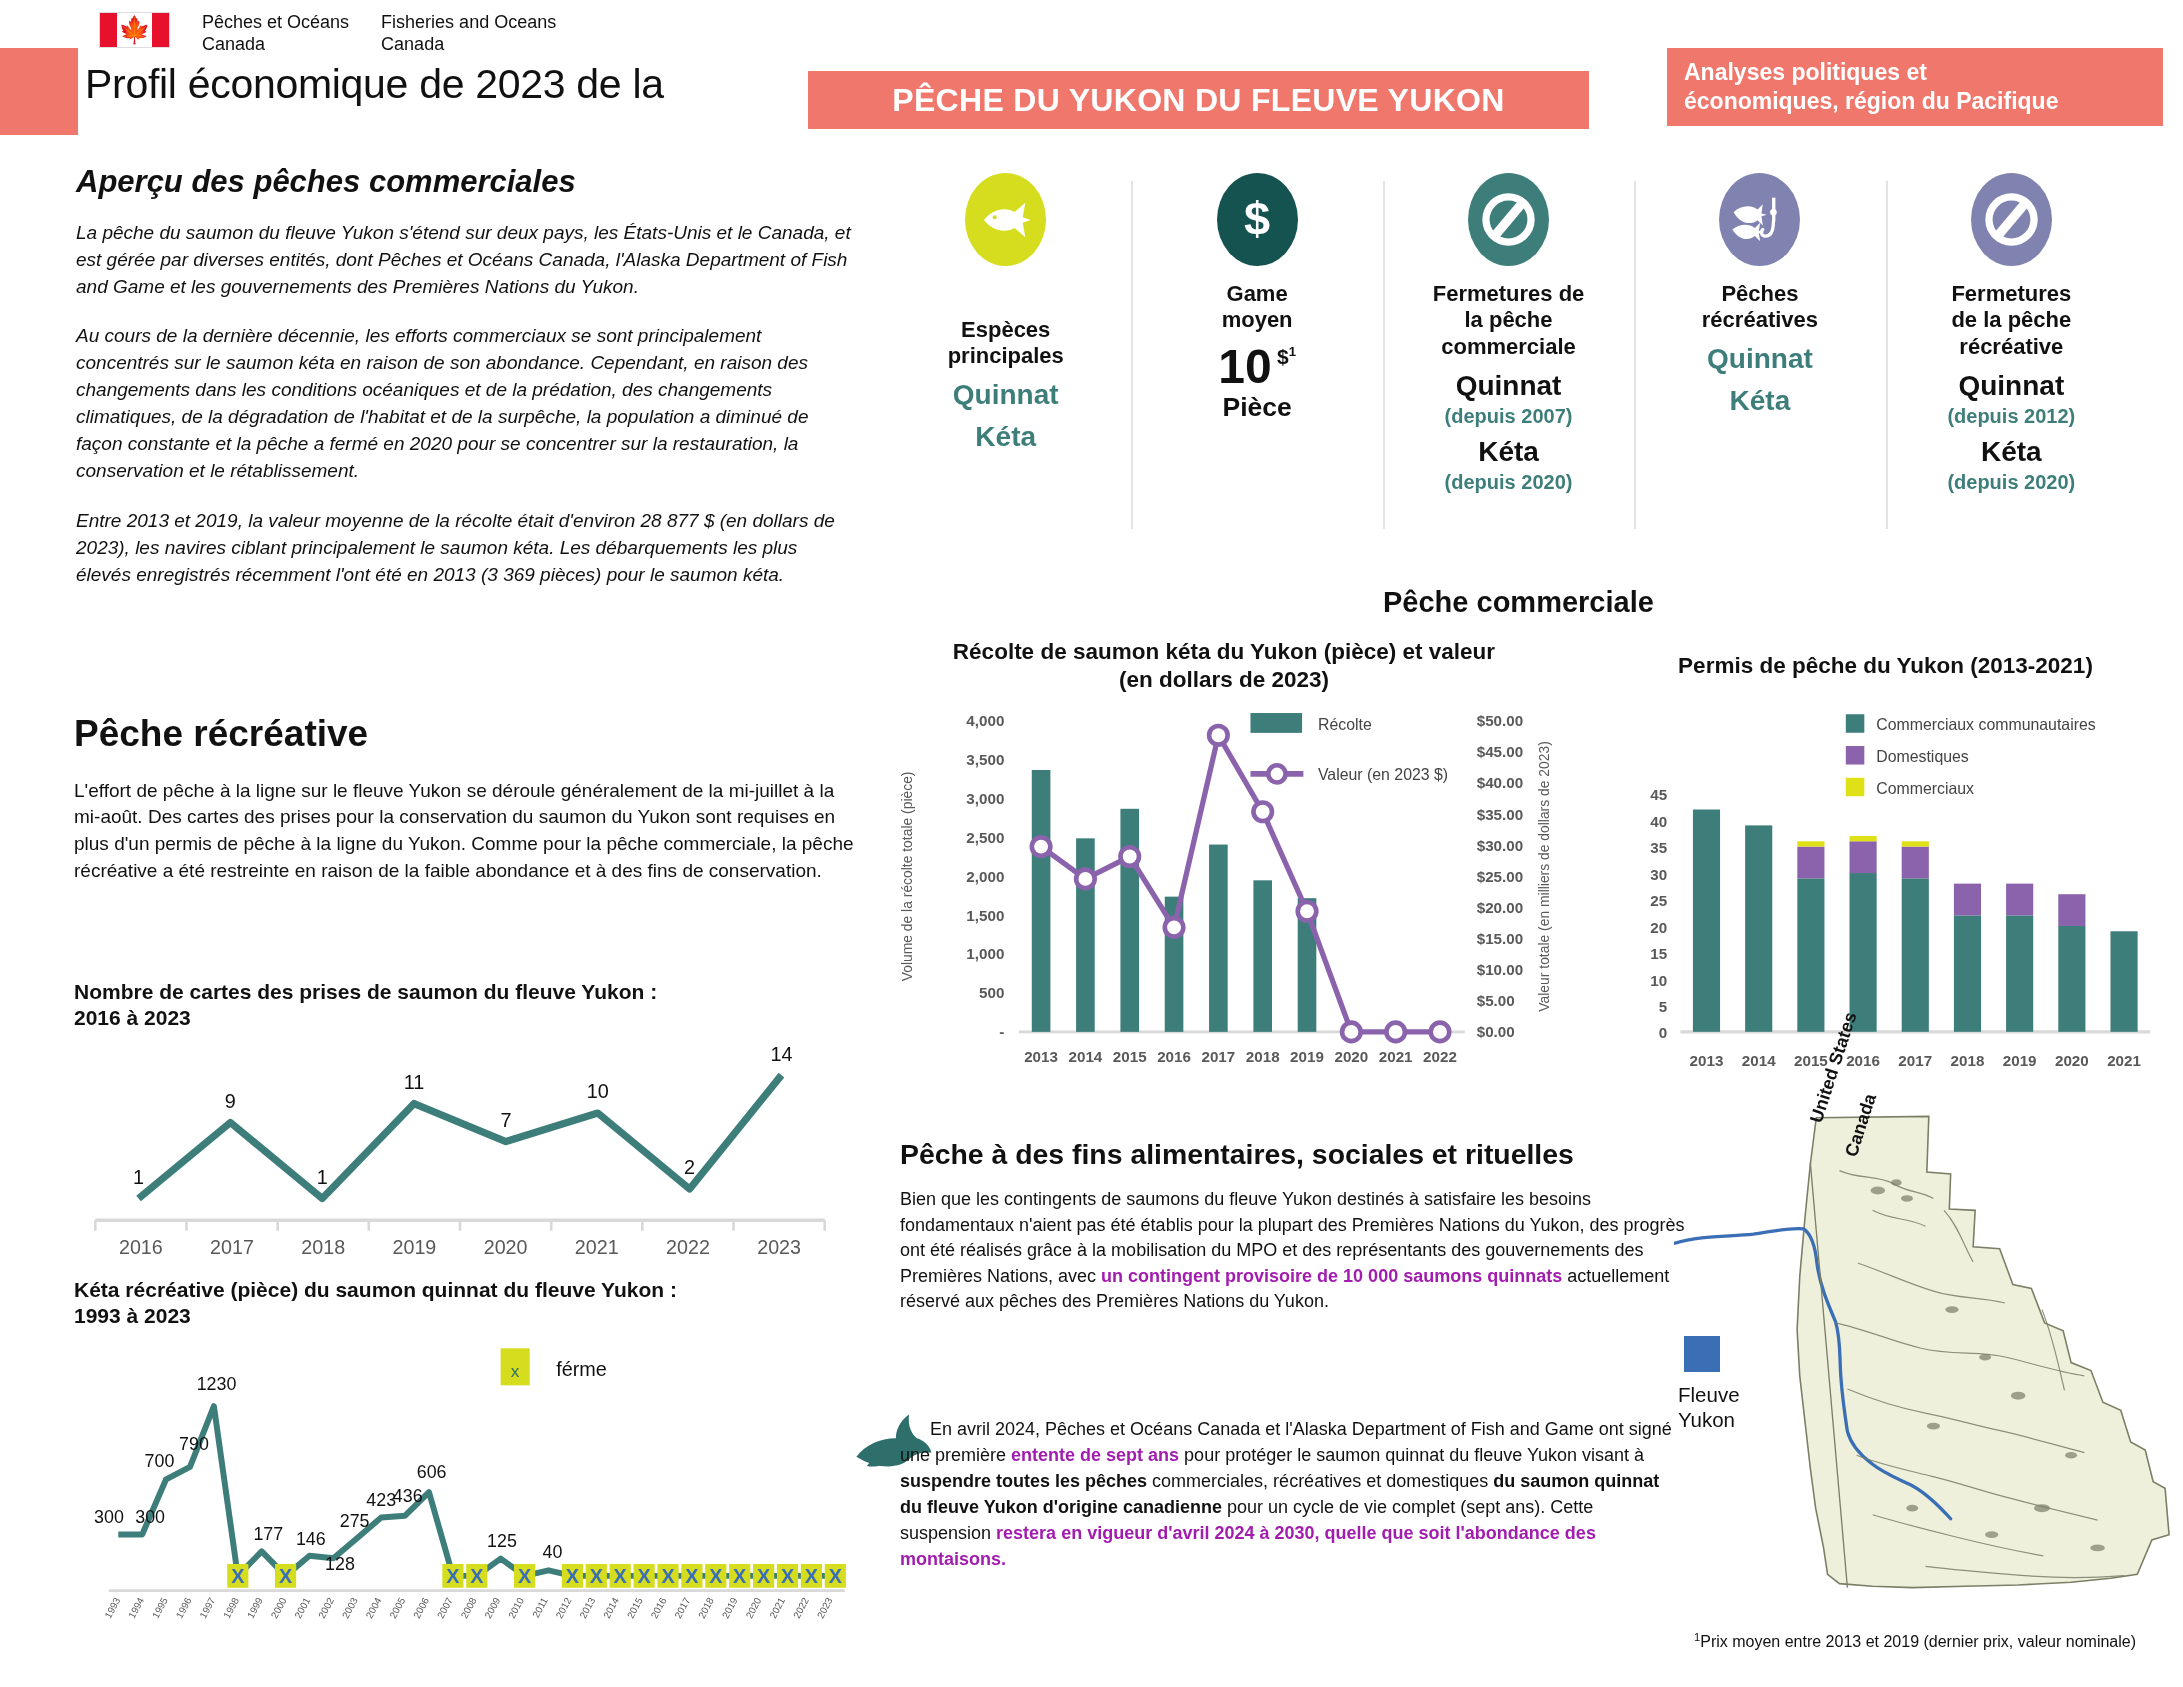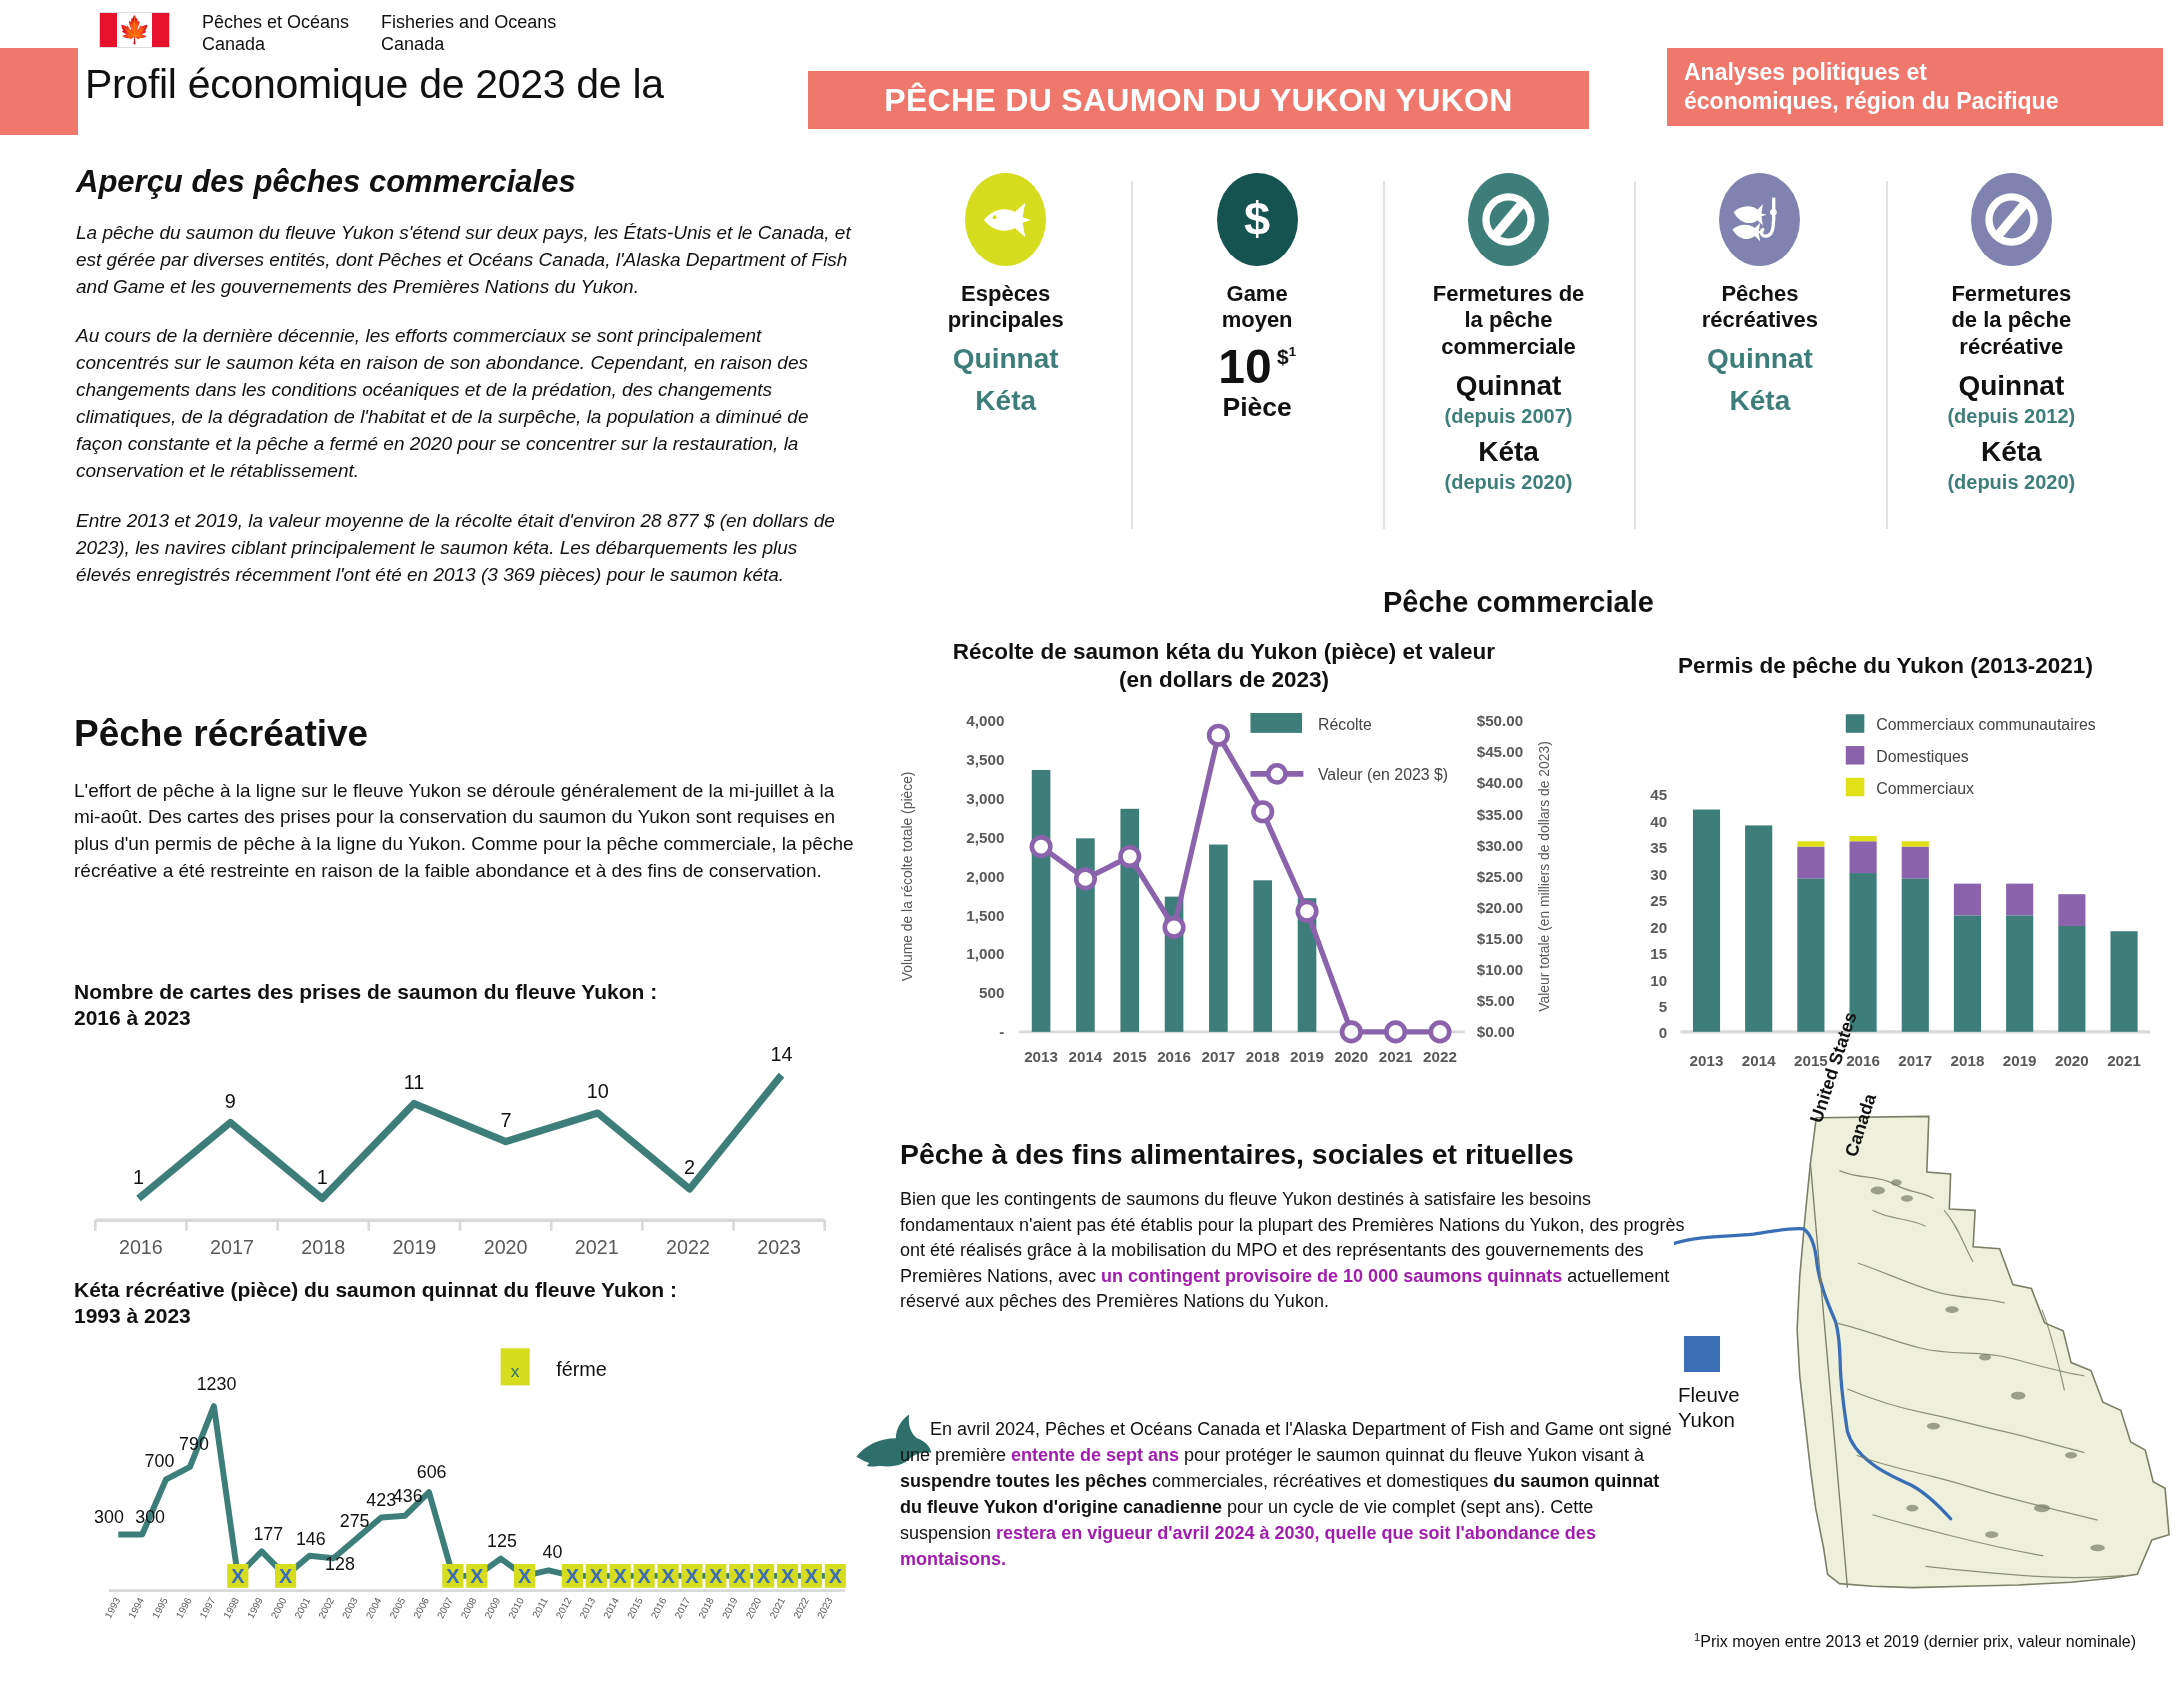--- a/index.html
+++ b/index.html
@@ -87,21 +87,21 @@
     <div class="wm-txt" style="white-space:pre-line">Pêches et Océans
 Canada</div>
     <div class="wm-txt" style="white-space:pre-line">Fisheries and Oceans
 Canada</div>
   </div>
 
   <div class="redblock"></div>
   <div class="maintitle">Profil économique de 2023 de la</div>
 
   <div class="titlebanner">
-    <span>PÊCHE DU SAUMON DU YUKON YUKON</span>
+    <span>PÊCHE DU YUKON DU FLEUVE YUKON</span>
   </div>
 
   <div class="ribbon">
     <span>Analyses politiques et</span>
     <span>économiques, région du Pacifique</span>
   </div>
 
   <div class="leftcol">
     <div class="h2" style="margin-bottom:20px">Aperçu des pêches commerciales</div>
     <p class="body-txt">La pêche du saumon du fleuve Yukon s'étend sur deux pays, les États-Unis et le Canada, et est gérée par diverses entités, dont Pêches et Océans Canada, l'Alaska Department of Fish and Game et les gouvernements des Premières Nations du Yukon.</p>
@@ -279,21 +279,21 @@
     </svg>
 
   <div class="statrow" id="statrow">
       <div class="statcell">
         <div class="circ" style="background: rgb(214, 220, 30);">
           <svg width="52" height="40" viewBox="0 0 78 60">
             <path d="M6 30 C18 14, 38 10, 52 18 L68 4 L64 26 L76 30 L64 34 L68 56 L52 42 C38 50, 18 46, 6 30 Z" fill="#fff"></path>
             <circle cx="22" cy="26" r="3" fill="#d6dc1e"></circle>
           </svg>
         </div>
-        <div class="statlabel" style="white-space: pre-line;">Espèces
+        <div class="statlabel" style="white-space: pre-line; margin-top: 36px;">Espèces
 principales</div>
         <div class="statval" style="color: rgb(61, 126, 122);">Quinnat</div>
         <div class="statval" style="color: rgb(61, 126, 122);">Kéta</div>
       </div>
       <div class="statcell">
         <div class="circ" style="background: rgb(20, 83, 79);">
           <svg width="34" height="52" viewBox="0 0 52 78">
             <text x="26" y="62" text-anchor="middle" font-family="Liberation Sans, sans-serif" font-size="72" font-weight="bold" fill="#fff">$</text>
           </svg>
         </div>

